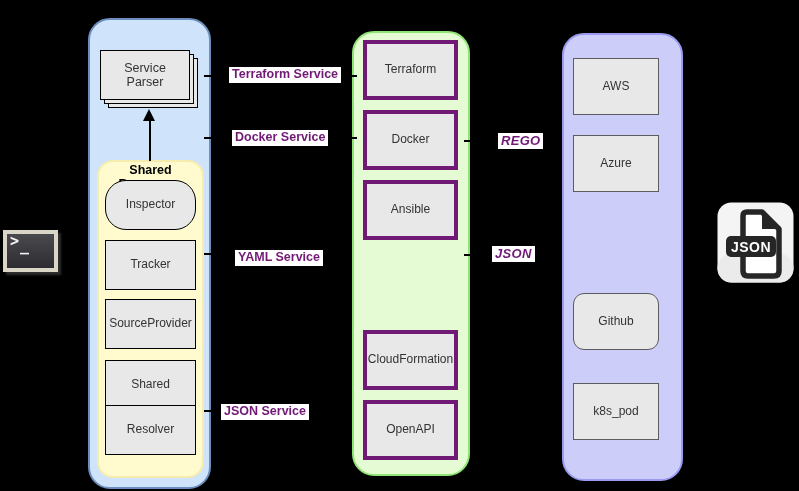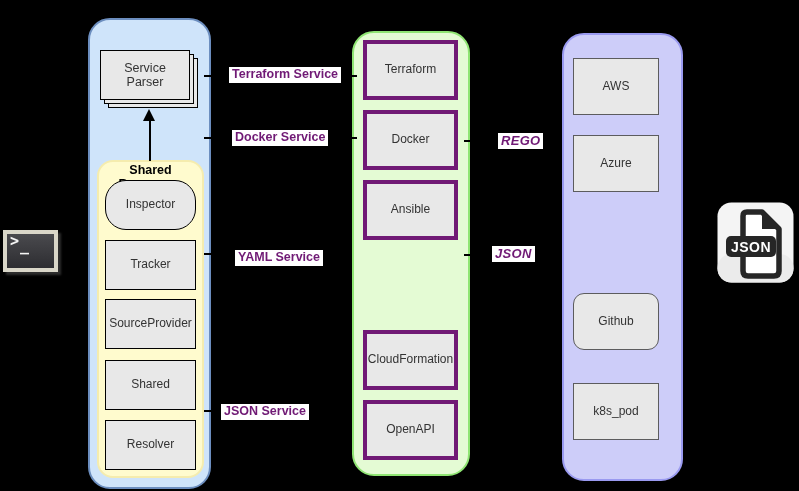--- a/index.html
+++ b/index.html
@@ -65,21 +65,21 @@
 
   <div class="arrow-line"></div>
   <div class="arrow-head"></div>
 
   <div class="shared-title">Shared Resources</div>
 
   <div class="node node-y" style="top:180px;border-radius:21px;">Inspector</div>
   <div class="node node-y" style="top:240px;">Tracker</div>
   <div class="node node-y" style="top:299px;">SourceProvider</div>
   <div class="node node-y" style="top:360px;">Shared</div>
-  <div class="node node-y" style="top:420px;">Resolver</div>
+  <div class="node node-y" style="top:405px;">Resolver</div>
 
   <div class="node node-g" style="top:40px;">Terraform</div>
   <div class="node node-g" style="top:110px;">Docker</div>
   <div class="node node-g" style="top:180px;">Ansible</div>
   <div class="node node-g" style="top:330px;">CloudFormation</div>
   <div class="node node-g" style="top:400px;">OpenAPI</div>
 
   <div class="node node-p" style="top:58px;">AWS</div>
   <div class="node node-p" style="top:135px;">Azure</div>
   <div class="node node-p" style="top:293px;border-radius:11px;">Github</div>

